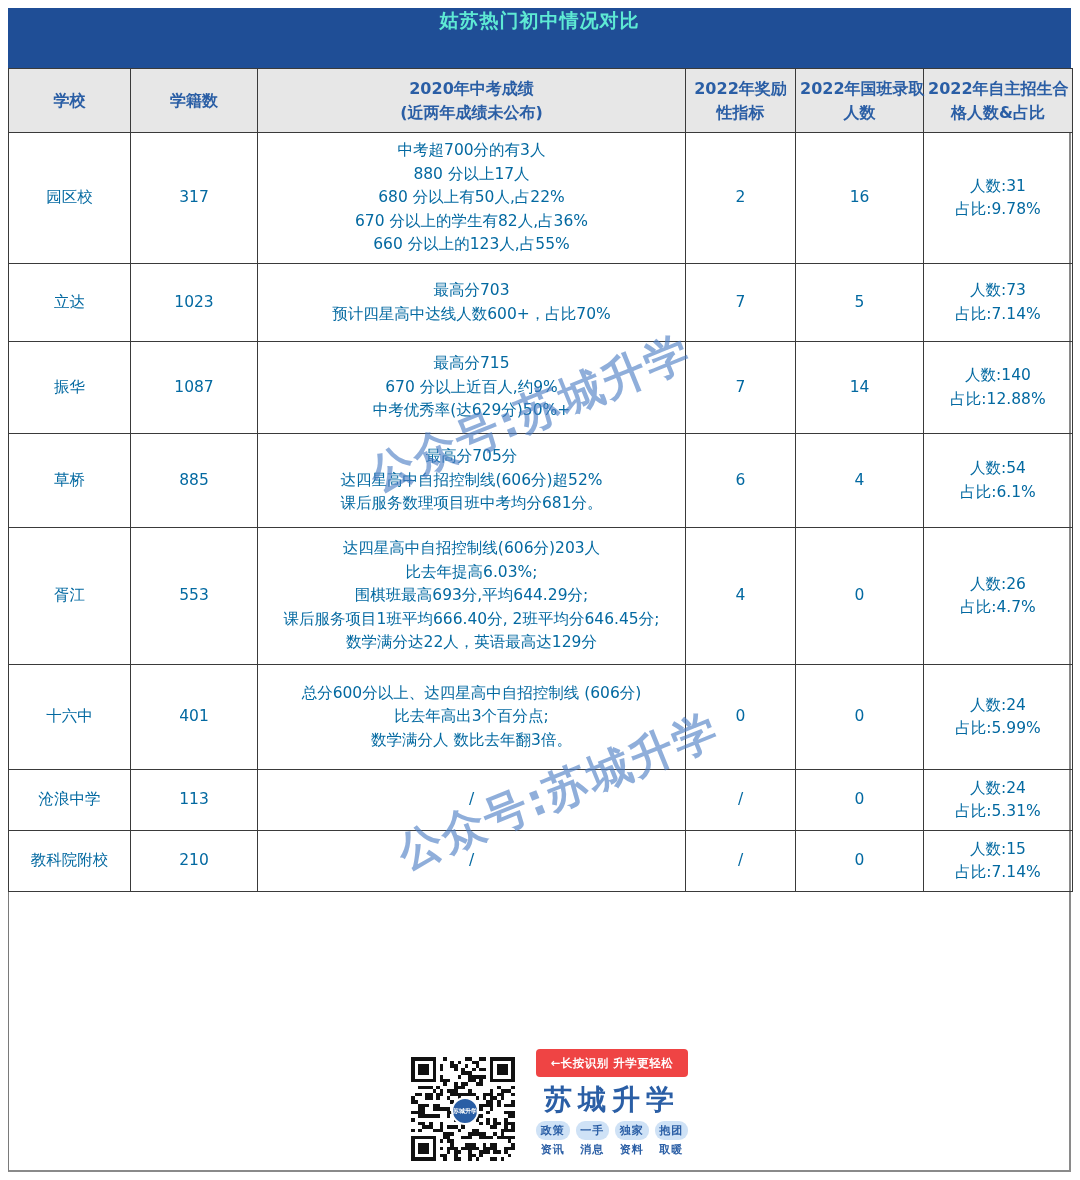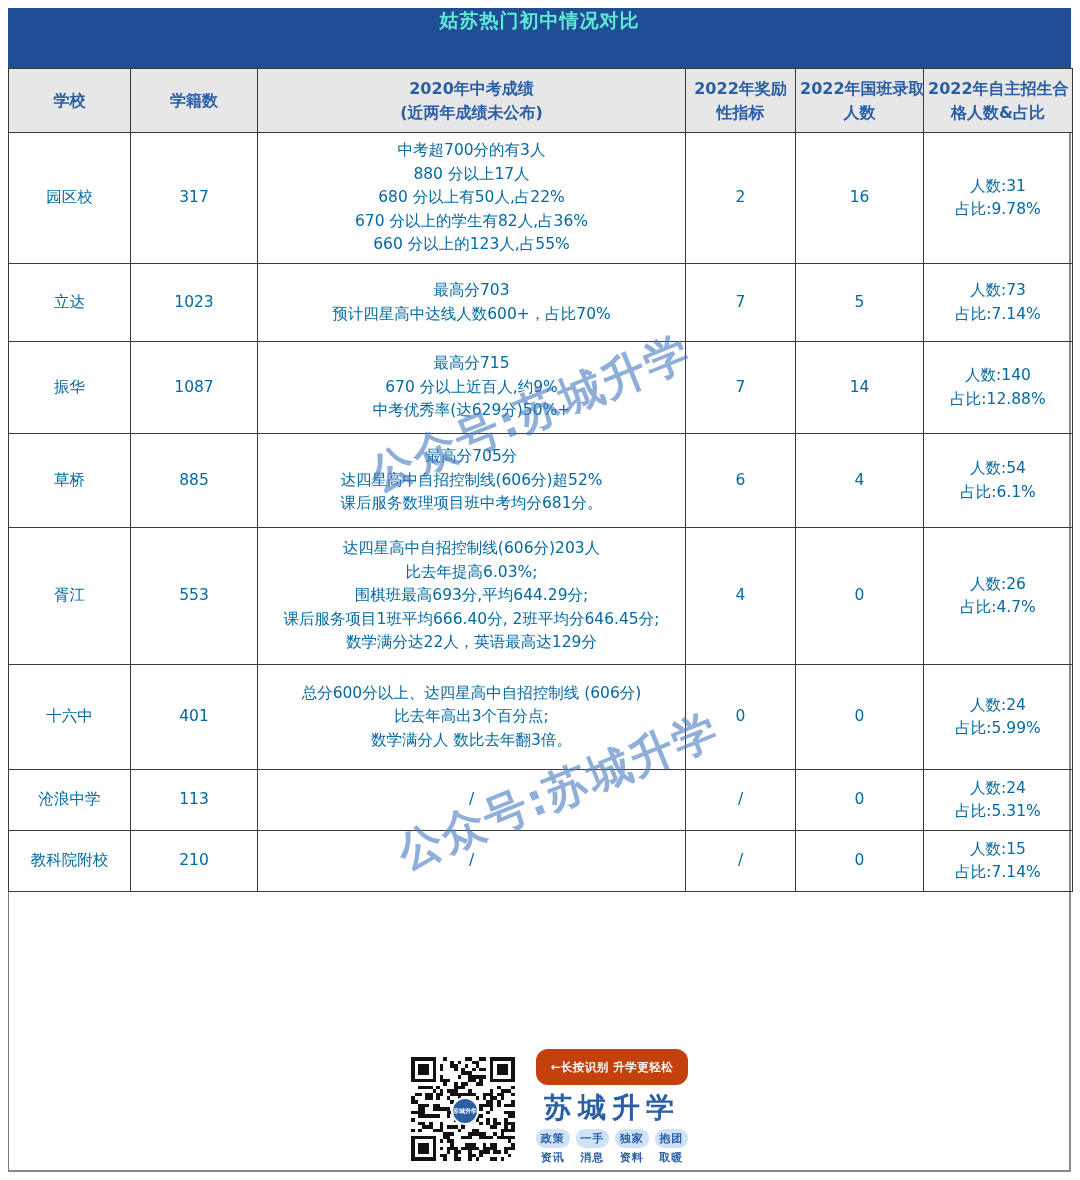--- a/index.html
+++ b/index.html
@@ -15,21 +15,21 @@
   table.grid th { background: #e7e7e7; color: #2a5ea5; font-size: 16px; font-weight: bold; line-height: 24px; height: 63px; }
   table.grid td { font-size: 15.5px; line-height: 23.5px; color: #0369a1; }
   .line { display: block; white-space: nowrap; }
   .footer { position: absolute; left: 8px; top: 1042px; width: 1063px; height: 130px; }
   .qr { position: absolute; left: 403px; top: 15px; width: 104px; height: 104px; background: #fff; }
   .qr svg { width: 104px; height: 104px; display: block; }
   .qr-badge { position: absolute; left: 40px; top: 40px; width: 24px; height: 24px; border-radius: 50%;
               background: #2a5ea5; border: 2px solid #fff; color: #fff; font-size: 6px; line-height: 8px;
               display: flex; align-items: center; justify-content: center; text-align: center; font-weight: bold; }
   .brand { position: absolute; left: 528px; top: 7px; width: 152px; height: 120px; }
-  .brand-pill { height: 36px; border-radius: 12px; background: #c2410c; color: #fff; font-size: 11.5px; font-weight: bold;
+  .brand-pill { height: 28px; border-radius: 4px; background: #ef4444; color: #fff; font-size: 11.5px; font-weight: bold;
                 display: flex; align-items: center; justify-content: center; letter-spacing: 0.5px; }
   .brand-name { margin-top: 6px; text-align: center; font-size: 28px; font-weight: bold; color: #2a5ea5; letter-spacing: 6px; line-height: 34px; }
   .tags { display: grid; grid-template-columns: 1fr 1fr 1fr 1fr; gap: 4px 6px; margin-top: 4px; }
   .tag { background: #cfe2f6; color: #2a5ea5; font-size: 11px; font-weight: bold; height: 19px; line-height: 19px; border-radius: 9px; text-align: center; letter-spacing: 1px; }
   .watermark { position: absolute; color: rgba(74, 125, 196, 0.62); font-size: 44px; font-weight: bold; white-space: nowrap;
                transform-origin: left center; pointer-events: none; letter-spacing: 2px; }
 </style>
 </head>
 <body>
 

